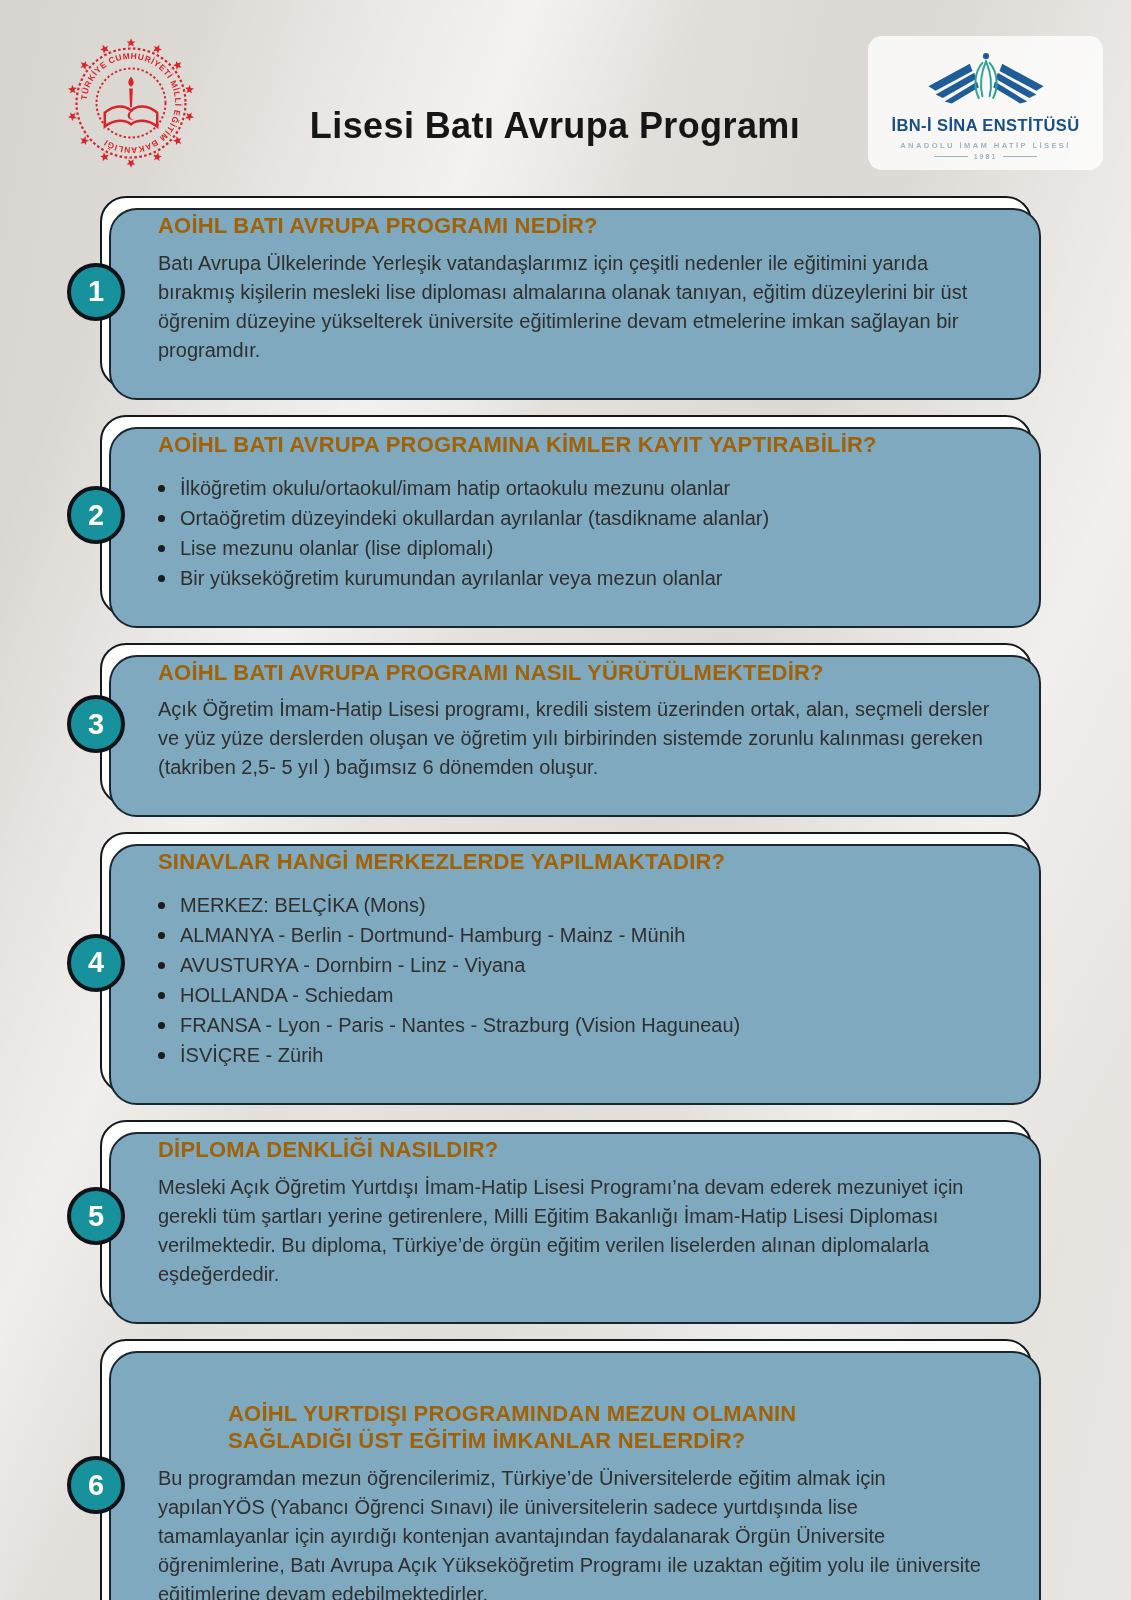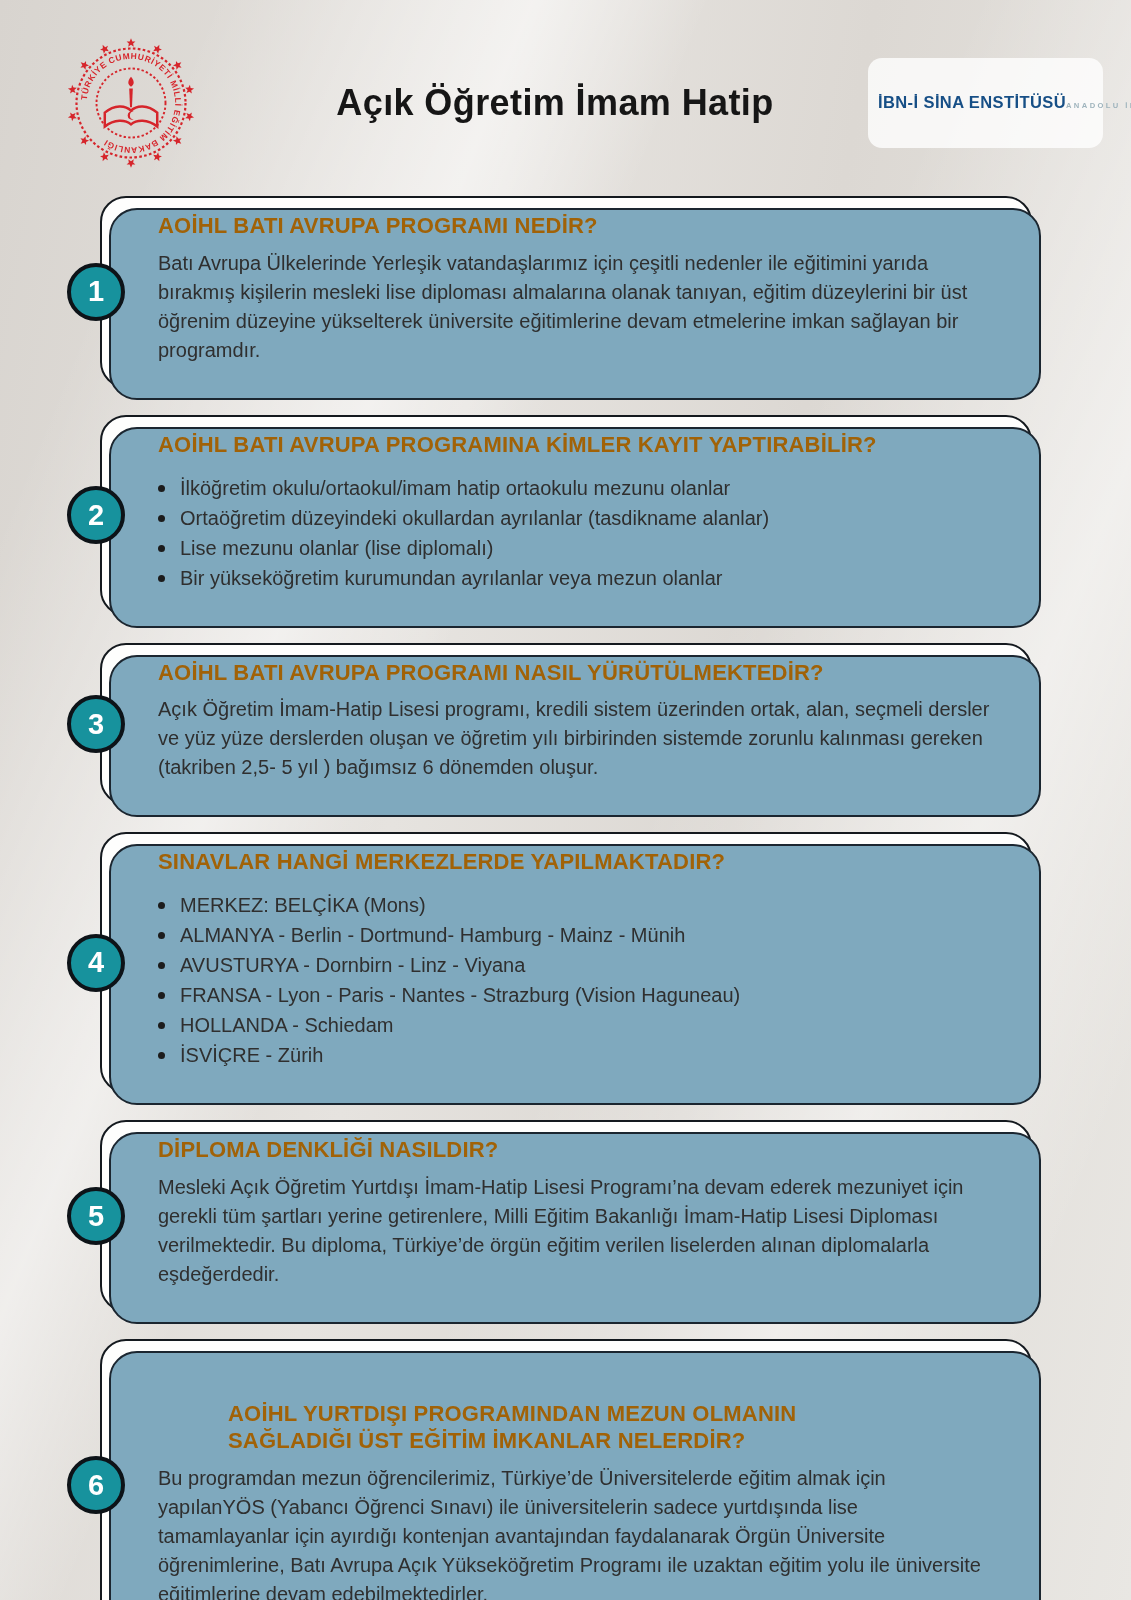--- a/index.html
+++ b/index.html
@@ -19,21 +19,21 @@
 
   
   .header {
     display:grid; grid-template-columns:180px 1fr 235px;
     align-items:center;
     padding:34px 28px 0 62px;
   }
   .meb-seal { width:138px; height:138px; }
   .title { text-align:center; font-size:36px; font-weight:800; color:#161616;
            line-height:1.28; letter-spacing:.4px; }
-  .institute { display:flex; align-items:center;
+  .institute { display:flex; flex-direction:column; align-items:center;
                background:rgba(255,255,255,.78); border-radius:14px; padding:8px 10px 10px; }
   .institute svg { width:150px; height:72px; }
   .inst-name { font-size:16.5px; font-weight:800; color:#174f86; letter-spacing:.4px; white-space:nowrap; }
   .inst-sub  { font-size:7.6px; font-weight:700; color:#9fb4bd; letter-spacing:2.4px; margin-top:6px; white-space:nowrap; }
   .inst-year { display:flex; align-items:center; gap:6px; margin-top:3px; }
   .inst-year .rule { width:34px; height:1px; background:#9fb4bd; }
   .inst-year span { font-size:7px; font-weight:700; color:#9fb4bd; letter-spacing:2px; }
 
   
   .main { margin-top:24px; padding:0 99px 0 100px; }
@@ -101,21 +101,22 @@
       <text font-size="6.1" font-weight="700" fill="#d6252b" letter-spacing="0.5" font-family="Liberation Sans, sans-serif">
         <textPath href="#sealtextpath" startOffset="1%">TÜRKİYE CUMHURİYETİ MİLLİ EĞİTİM BAKANLIĞI</textPath>
       </text>
       <path d="M50,31 c-2.6,3.2 -2.6,5.6 0,7.2 c2.6,-1.6 2.6,-4 0,-7.2 z" fill="#d6252b"></path>
       <path d="M48.7,39.5 l2.6,0 l-0.6,13.5 l-1.4,0 z" fill="#d6252b"></path>
       <path d="M31,57 C38,51 46,51.5 50,55.5 C54,51.5 62,51 69,57 L69,67 C62,61.5 54,62 50,65.5 C46,62 38,61.5 31,67 Z" fill="none" stroke="#d6252b" stroke-width="1.8"></path>
       <path d="M52,56.2 a3.1,3.1 0 1,0 0,5.6 a2.4,2.4 0 1,1 0,-5.6 z" fill="#d6252b"></path>
     </svg>
 
     <h1 class="title">
-      <span>Açık Öğretim İmam Hatip</span><br>
+      <br>
+      <span>Lisesi Batı Avrupa Programı</span>
     </h1>
 
     <div class="institute">
       <svg viewBox="0 0 140 80">
         <g fill="#1f5d99">
           <polygon points="6,47 52,22 55,30 14,52"></polygon>
           <polygon points="14,56 57,32 59,39 22,60"></polygon>
           <polygon points="24,64 60,42 62,48 32,66"></polygon>
         </g>
         <g fill="#1f5d99" transform="translate(140,0) scale(-1,1)">
@@ -196,25 +197,25 @@
           <li>
               <i class="dot"></i>
               <span>ALMANYA - Berlin - Dortmund- Hamburg - Mainz - Münih</span>
             </li>
           <li>
               <i class="dot"></i>
               <span>AVUSTURYA - Dornbirn - Linz - Viyana</span>
             </li>
           <li>
               <i class="dot"></i>
+              <span>HOLLANDA - Schiedam</span>
+            </li>
+          <li>
+              <i class="dot"></i>
               <span>FRANSA - Lyon - Paris - Nantes - Strazburg (Vision Haguneau)</span>
-            </li>
-          <li>
-              <i class="dot"></i>
-              <span>HOLLANDA - Schiedam</span>
             </li>
           <li>
               <i class="dot"></i>
               <span>İSVİÇRE - Zürih</span>
             </li>
         </ul>
       </div>
     </div>
 
     <div class="row">

